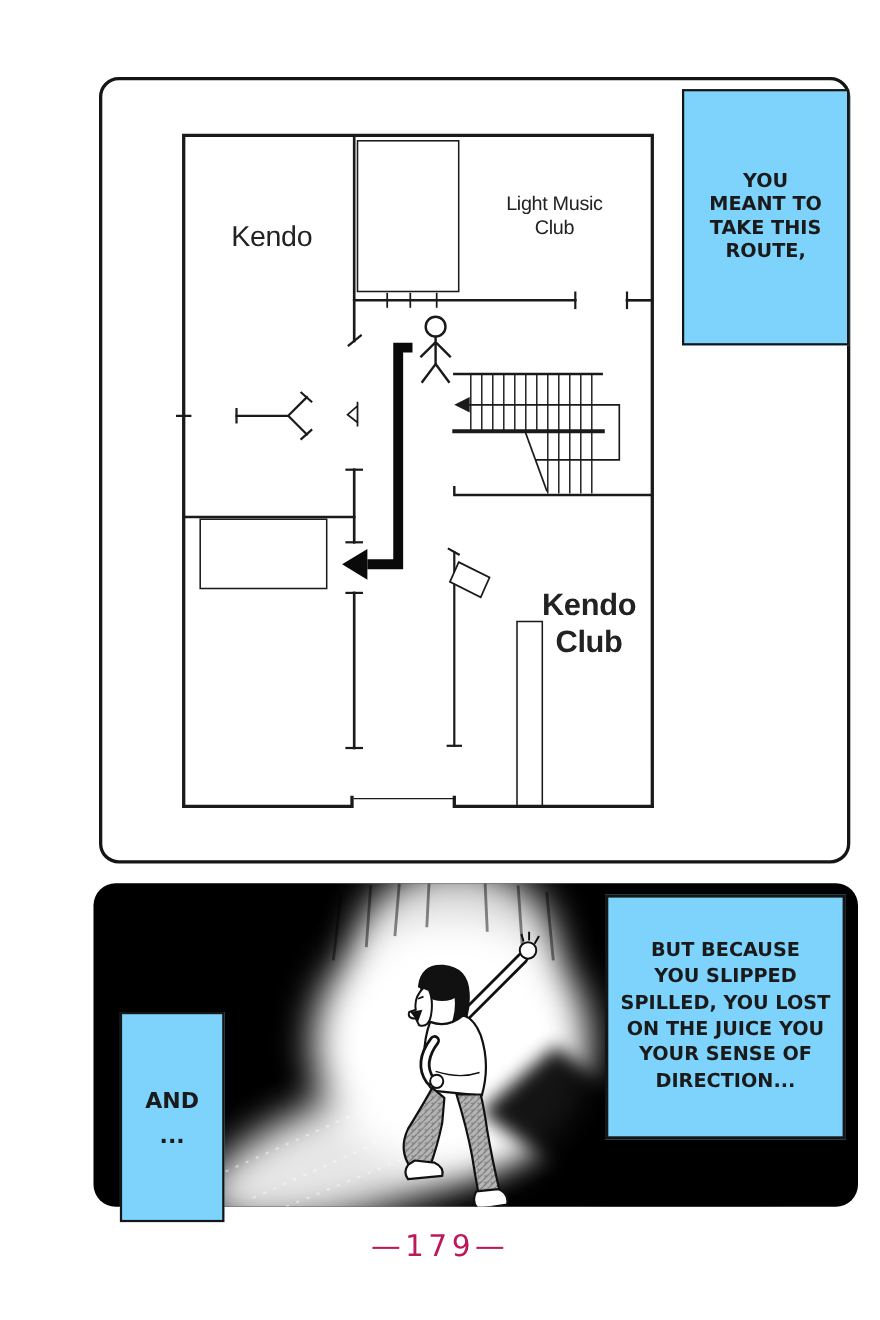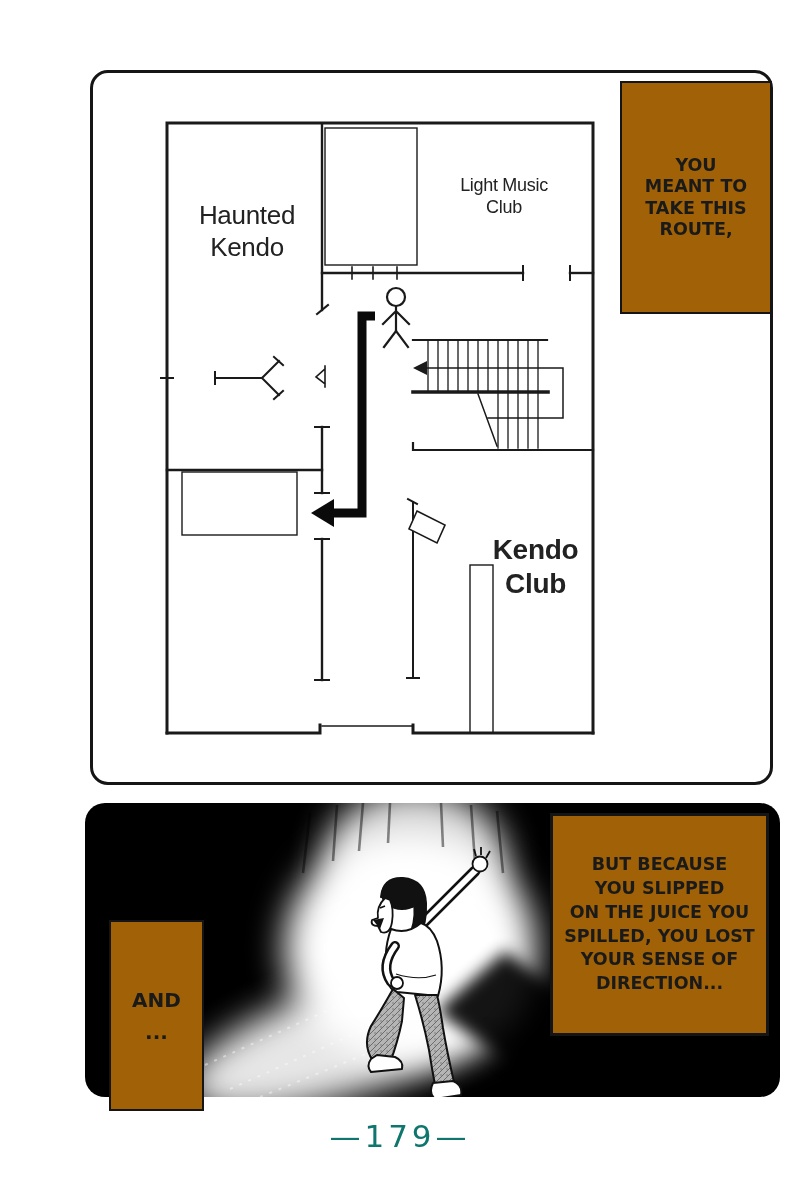--- a/index.html
+++ b/index.html
@@ -3,40 +3,40 @@
 <meta charset="utf-8">
 <style>
   html,body{margin:0;padding:0;background:#ffffff;}
   #page{position:relative;width:800px;height:1200px;background:#ffffff;overflow:hidden;
         font-family:"DejaVu Sans",sans-serif;color:#1a1a1a;}
 
   .panel-top{position:absolute;left:90px;top:70px;width:677px;height:709px;
              border:3px solid #151515;border-radius:18px;background:#ffffff;}
   .plan-svg{position:absolute;left:93px;top:73px;width:677px;height:709px;}
 
-  .caption-box{position:absolute;background:#a16207;border:2px solid #151515;
+  .caption-box{position:absolute;background:#7dd3fc;border:2px solid #151515;
                display:flex;flex-direction:column;align-items:center;justify-content:center;
                text-align:center;font-weight:700;line-height:1.22;}
   .cap-top{left:620px;top:81px;width:148px;height:229px;font-size:17.5px;border-width:2px;}
   .cap-right{left:550px;top:813px;width:213px;height:217px;font-size:17.5px;border-width:3px;line-height:1.36;}
   .cap-and{left:109px;top:920px;width:91px;height:187px;font-size:20px;border-width:2px;line-height:1.6;z-index:5;align-items:center;}
 
   .map-label{position:absolute;text-align:center;font-family:"Liberation Sans",sans-serif;
              color:#222;line-height:1.22;letter-spacing:-0.3px;z-index:3;}
   .lbl-haunted{left:167px;top:200px;width:160px;font-size:26px;}
   .lbl-light{left:418px;top:175px;width:172px;font-size:18px;}
   .lbl-rrs{left:187px;top:592px;width:112px;font-size:31px;}
   .lbl-kendo{left:473px;top:533px;width:125px;font-size:28px;font-weight:bold;}
 
   .panel-bottom{position:absolute;left:85px;top:803px;width:695px;height:294px;
                 background:#000;border-radius:20px;overflow:hidden;}
   .scene-svg{position:absolute;left:0;top:0;width:695px;height:294px;}
 
   .page-number{position:absolute;left:0;top:1118px;width:800px;text-align:center;
-               font-size:31px;letter-spacing:4px;color:#0f766e;font-family:"DejaVu Sans",sans-serif;}
+               font-size:27px;letter-spacing:4px;color:#be185d;font-family:"DejaVu Sans",sans-serif;}
 </style>
 </head>
 <body>
 
 <div id="page">
 
   <div class="panel-top"></div>
 
   <svg class="plan-svg" viewBox="0 0 677 709" fill="none" stroke="#1a1a1a" stroke-linecap="square">
 
@@ -107,21 +107,20 @@
       <path d="M303 233 V258 M303 238 L290 251 M303 238 L316 251 M303 258 L291 274 M303 258 L315 274"></path>
     </g>
 
     <g>
       <path d="M282 243 H269 V440 H241" stroke="#0a0a0a" stroke-width="9" stroke-linecap="butt"></path>
       <polygon points="218,440 241,426 241,454" fill="#0a0a0a" stroke="none"></polygon>
     </g>
   </svg>
 
   <div class="map-label lbl-haunted">
-    <div>Haunted</div>
     <div>Kendo</div>
   </div>
   <div class="map-label lbl-light">
     <div>Light Music</div>
     <div>Club</div>
   </div>
   <div class="map-label lbl-kendo">
     <div>Kendo</div>
     <div>Club</div>
   </div>
@@ -205,21 +204,21 @@
   </div>
 
   <div class="caption-box cap-and">
     <div>AND</div>
     <div>...</div>
   </div>
 
   <div class="caption-box cap-right">
     <div>BUT BECAUSE</div>
     <div>YOU SLIPPED</div>
+    <div>SPILLED, YOU LOST</div>
     <div>ON THE JUICE YOU</div>
-    <div>SPILLED, YOU LOST</div>
     <div>YOUR SENSE OF</div>
     <div>DIRECTION...</div>
   </div>
 
   <div class="page-number">—179—</div>
 
 </div>
 
 </body></html>

